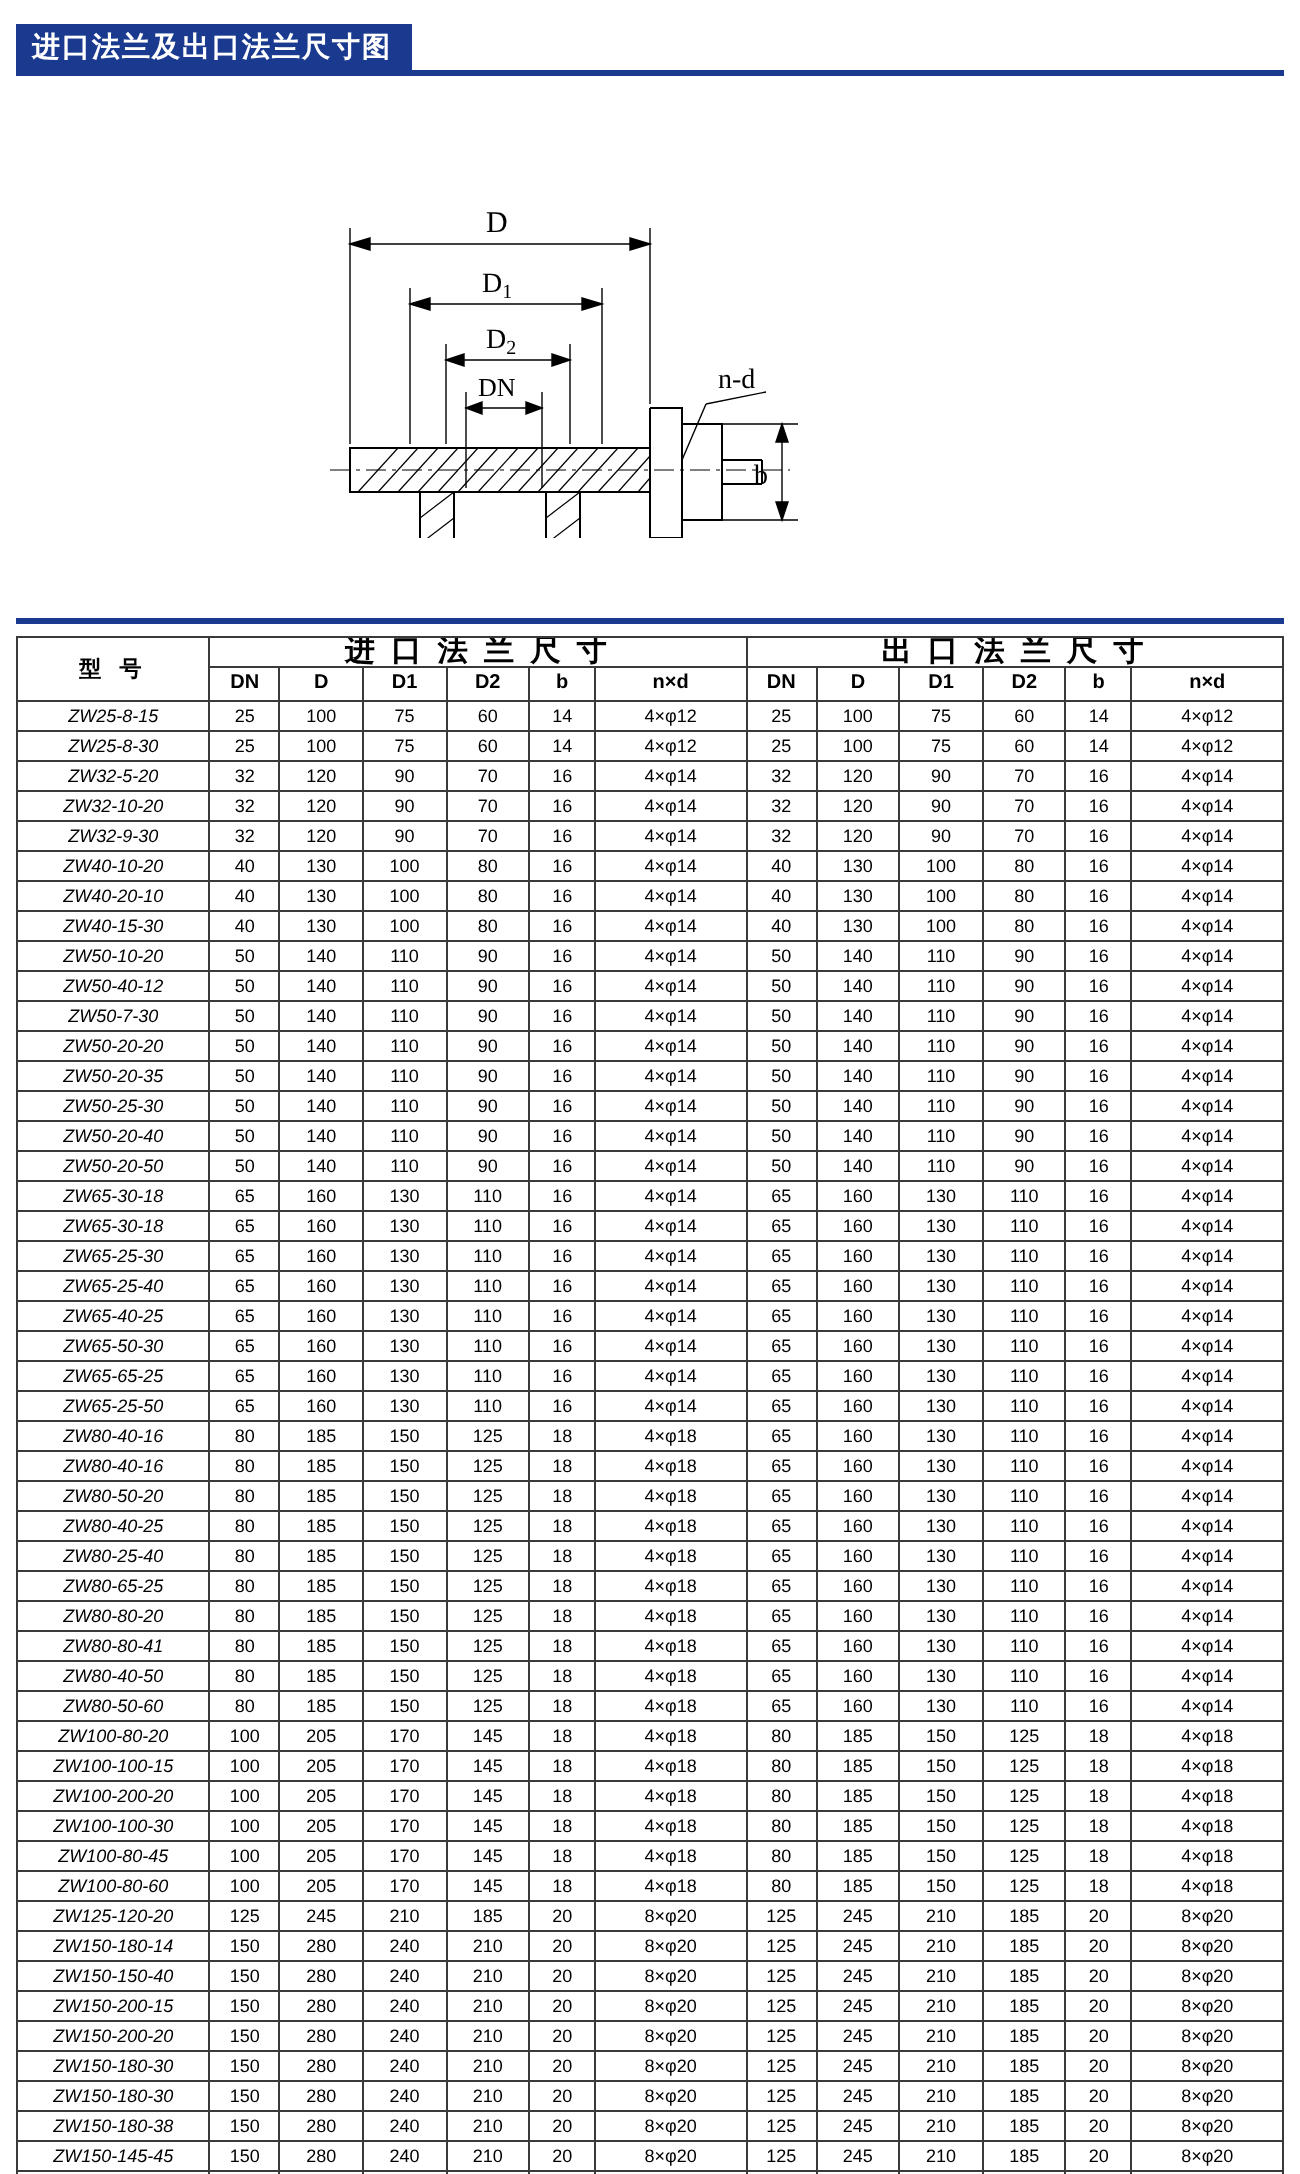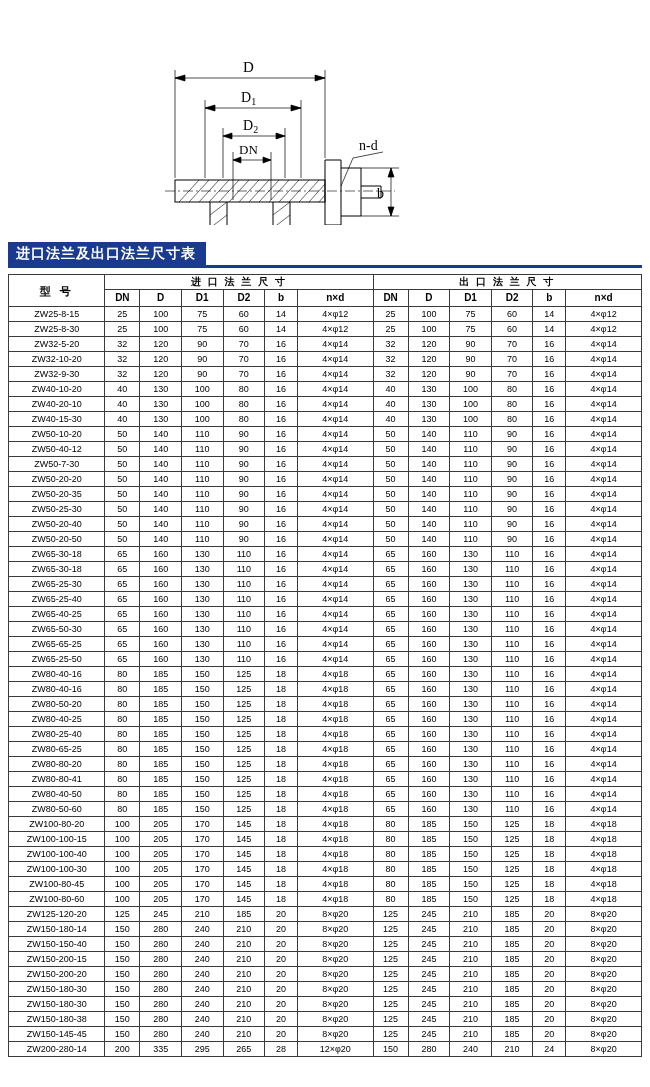--- a/index.html
+++ b/index.html
@@ -68,53 +68,58 @@
     border: 1px solid #3a3a3a;
     text-align: center;
     padding: 0;
     height: 14px;
     line-height: 14px;
     white-space: nowrap;
     overflow: hidden;
   }
   table.dim th {
     font-weight: bold;
-    font-size: 10px;
+    font-size: 15px;
     letter-spacing: 2px;
   }
   table.dim th.sub {
     font-size: 10px;
     letter-spacing: 0;
     height: 16px;
     line-height: 16px;
   }
   table.dim th.model {
     font-size: 11px;
     letter-spacing: 3px;
   }
   td.model {
     text-align: left;
     padding-left: 3px;
     font-size: 9px;
     letter-spacing: 0;
+    font-style: italic;
   }
   .grp-head { height: 18px; line-height: 18px; }
   col.c-model { width: 88px; }
   col.c-dn  { width: 32px; }
   col.c-d   { width: 38px; }
   col.c-d1  { width: 38px; }
   col.c-d2  { width: 38px; }
   col.c-b   { width: 30px; }
   col.c-nd  { width: 69px; }
 </style>
 </head>
 <body>
 
 <div class="page">
 
+  <div class="section-header">
+    <div class="bar"></div>
+    <span class="title">进口法兰及出口法兰尺寸图</span>
+  </div>
 
   <div class="drawing-wrap">
     <svg width="420" height="225" viewBox="0 0 420 225">
       <g stroke="#000" fill="none" stroke-width="1">
 
         <rect x="60" y="180" width="150" height="22"></rect>
 
         <path d="M95 202 L95 248 L175 248 L175 202"></path>
 
         <path d="M112 202 L112 248 M158 202 L158 248"></path>
@@ -209,21 +214,20 @@
         <line x1="276" y1="168" x2="276" y2="216"></line>
         <path d="M276 168 L273 177 L279 177 Z" fill="#000"></path>
         <path d="M276 216 L273 207 L279 207 Z" fill="#000"></path>
       </g>
       <text x="262" y="198" font-family="'Liberation Serif', serif" font-size="14">b</text>
     </svg>
   </div>
 
   <div class="section-header">
     <div class="bar"></div>
-    <span class="title">进口法兰及出口法兰尺寸表</span>
   </div>
 
   <div class="table-wrap">
     <table class="dim">
       <colgroup>
         <col class="c-model">
         <col class="c-dn">
           <col class="c-d">
           <col class="c-d1">
           <col class="c-d2">
@@ -792,21 +796,21 @@
             <td>18</td>
             <td>4×φ18</td>
             <td>80</td>
             <td>185</td>
             <td>150</td>
             <td>125</td>
             <td>18</td>
             <td>4×φ18</td>
           </tr>
           <tr>
-            <td class="model">ZW100-100-40</td>
+            <td class="model">ZW100-200-20</td>
             <td>100</td>
             <td>205</td>
             <td>170</td>
             <td>145</td>
             <td>18</td>
             <td>4×φ18</td>
             <td>80</td>
             <td>185</td>
             <td>150</td>
             <td>125</td>

